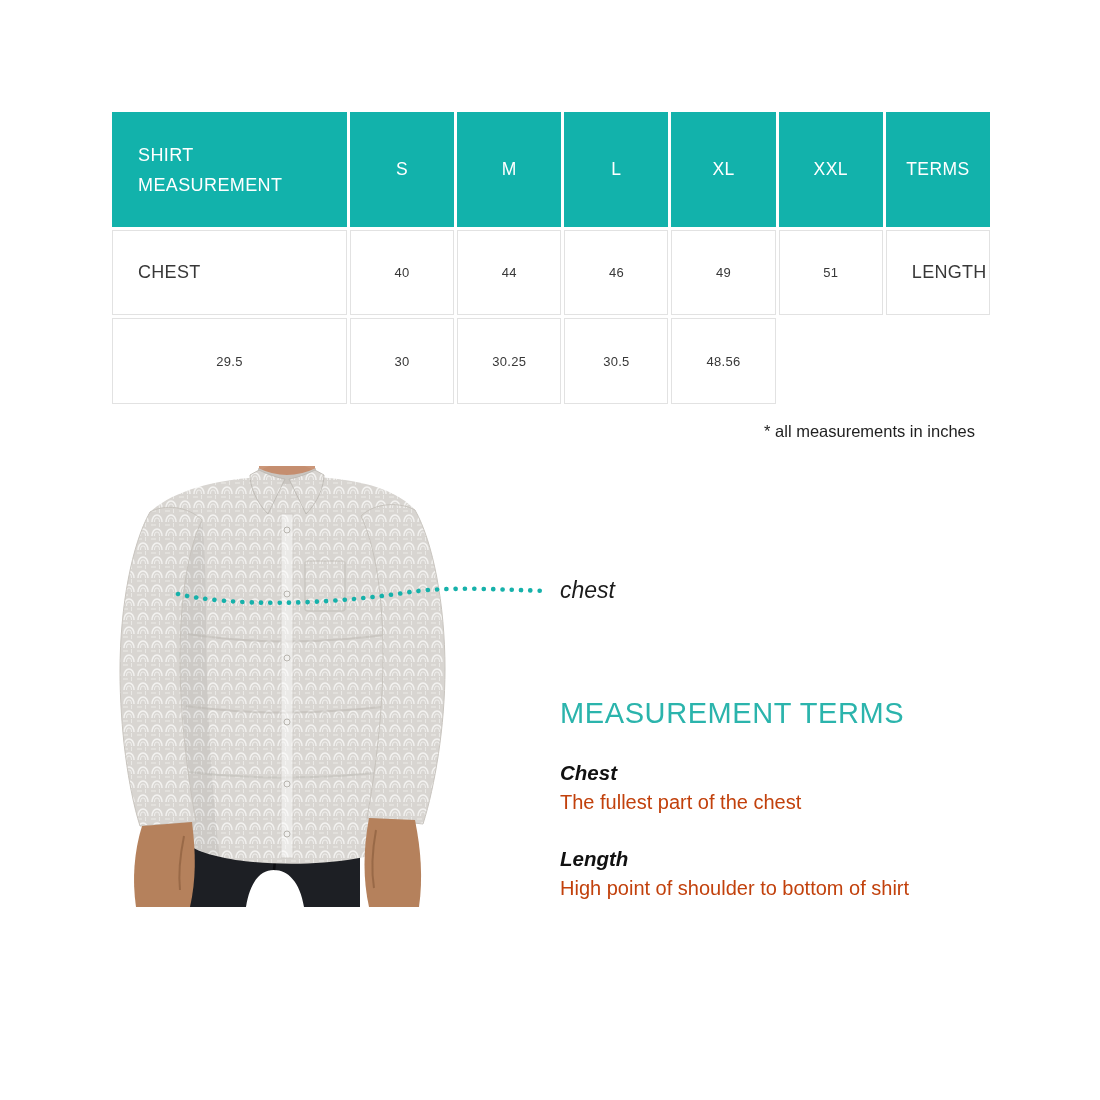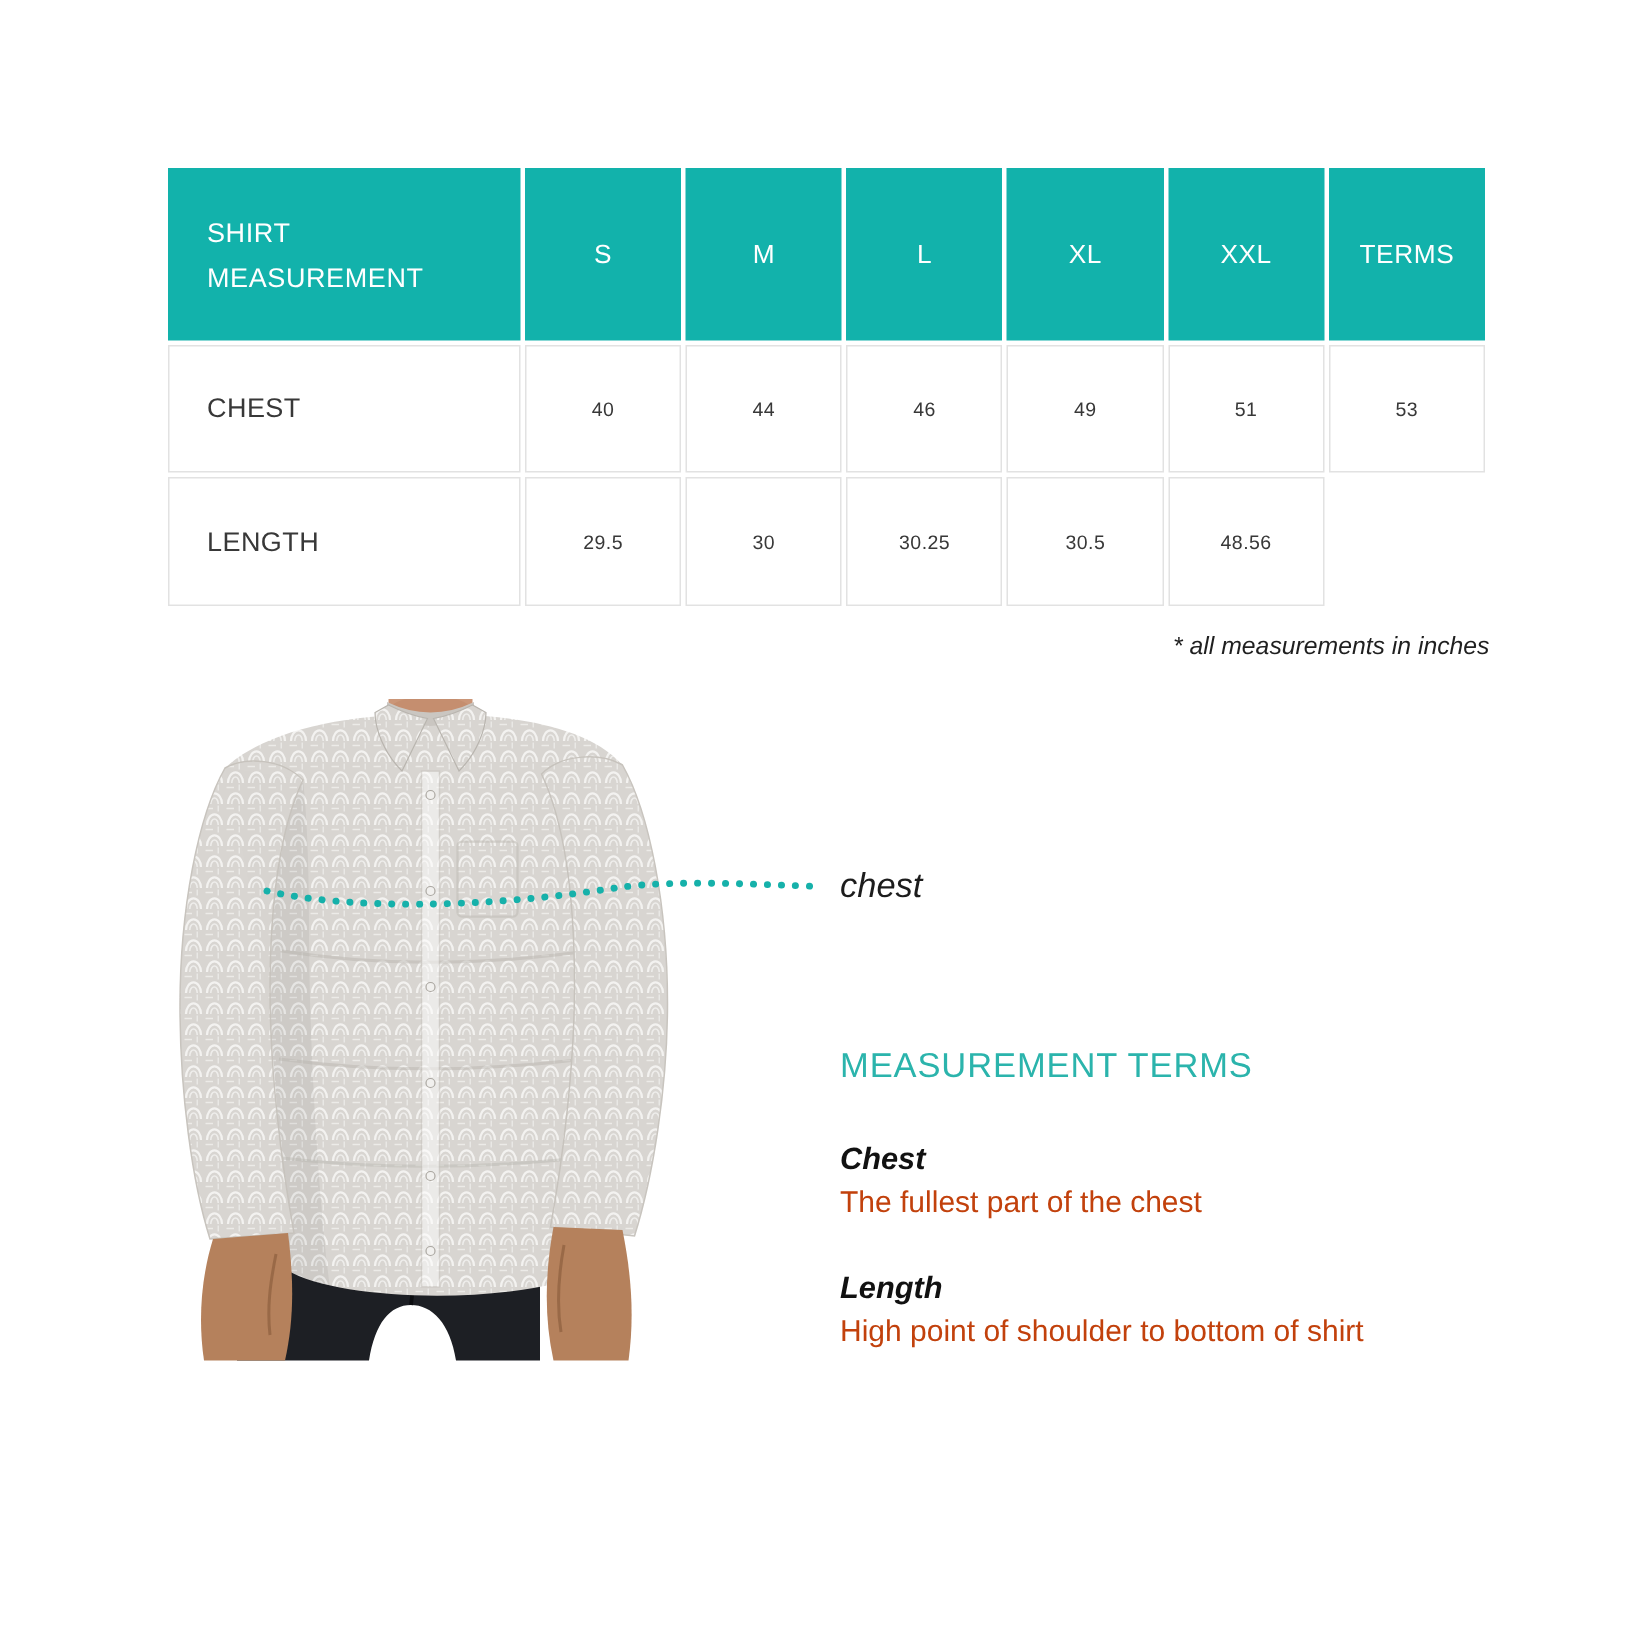--- a/index.html
+++ b/index.html
@@ -12,30 +12,30 @@
               grid-template-rows:115px 85px 86px;gap:3px;}
   .th{background:#12b2ab;color:#ffffff;display:flex;align-items:center;justify-content:center;
       font-size:17.5px;letter-spacing:0.4px;}
   .th.first{justify-content:flex-start;padding-left:26px;font-size:18px;line-height:30px;}
   .th.first span{max-width:165px;display:block;}
   .td{background:#fff;border:1px solid #e2e2e2;display:flex;align-items:center;justify-content:center;
       font-size:13px;color:#383838;letter-spacing:0.3px;}
   .td.first{justify-content:flex-start;padding-left:25px;font-size:18px;}
 
   
-  .notes{position:absolute;left:551px;top:419px;width:442px;text-align:right;
-         font-style:italic;font-size:16.5px;color:#1f1f1f;line-height:24px;}
+  .notes{position:absolute;left:533px;top:419px;width:442px;text-align:right;
+         font-size:16.5px;color:#1f1f1f;line-height:24px;}
 
   
   .figure-wrap{position:absolute;left:108px;top:466px;width:348px;height:442px;}
   .chest-line-wrap{position:absolute;left:170px;top:578px;width:390px;height:36px;}
   .chest-label{position:absolute;left:560px;top:577px;font-style:italic;font-size:23px;color:#1c1c1c;}
 
   
-  .terms-heading{position:absolute;left:560px;top:697px;font-size:23px;color:#2bb4ac;letter-spacing:0.6px;}
+  .terms-heading{position:absolute;left:560px;top:697px;font-size:29px;color:#2bb4ac;letter-spacing:0.6px;}
   .term-name{position:absolute;left:560px;font-size:20.5px;font-weight:bold;font-style:italic;color:#111;}
   .term-def{position:absolute;left:560px;font-size:20px;color:#c2410c;}
   .t1{top:761px;} .d1{top:791px;} .t2{top:847px;} .d2:last-of-type{}
   .t2{top:847px;} .d2{top:877px;}
 </style>
 </head>
 <body>
 
 <div class="canvas">
 
@@ -49,21 +49,20 @@
     <div class="th">XL</div>
     <div class="th">XXL</div>
     <div class="th">TERMS</div>
 
     <div class="td first">CHEST</div>
     <div class="td">40</div>
     <div class="td">44</div>
     <div class="td">46</div>
     <div class="td">49</div>
     <div class="td">51</div>
-    <div class="td">53</div>
 
     <div class="td first">LENGTH</div>
     <div class="td">29.5</div>
     <div class="td">30</div>
     <div class="td">30.25</div>
     <div class="td">30.5</div>
     <div class="td">48.56</div>
   </div>
 
   <div class="notes">

